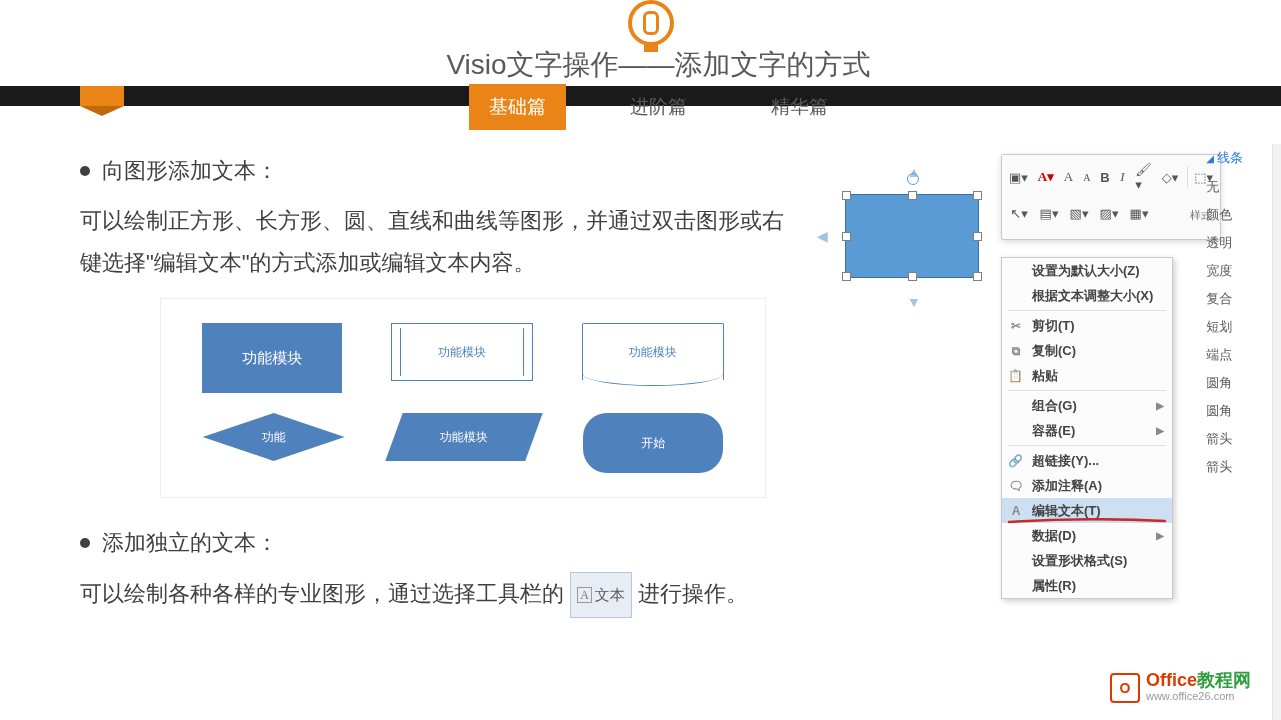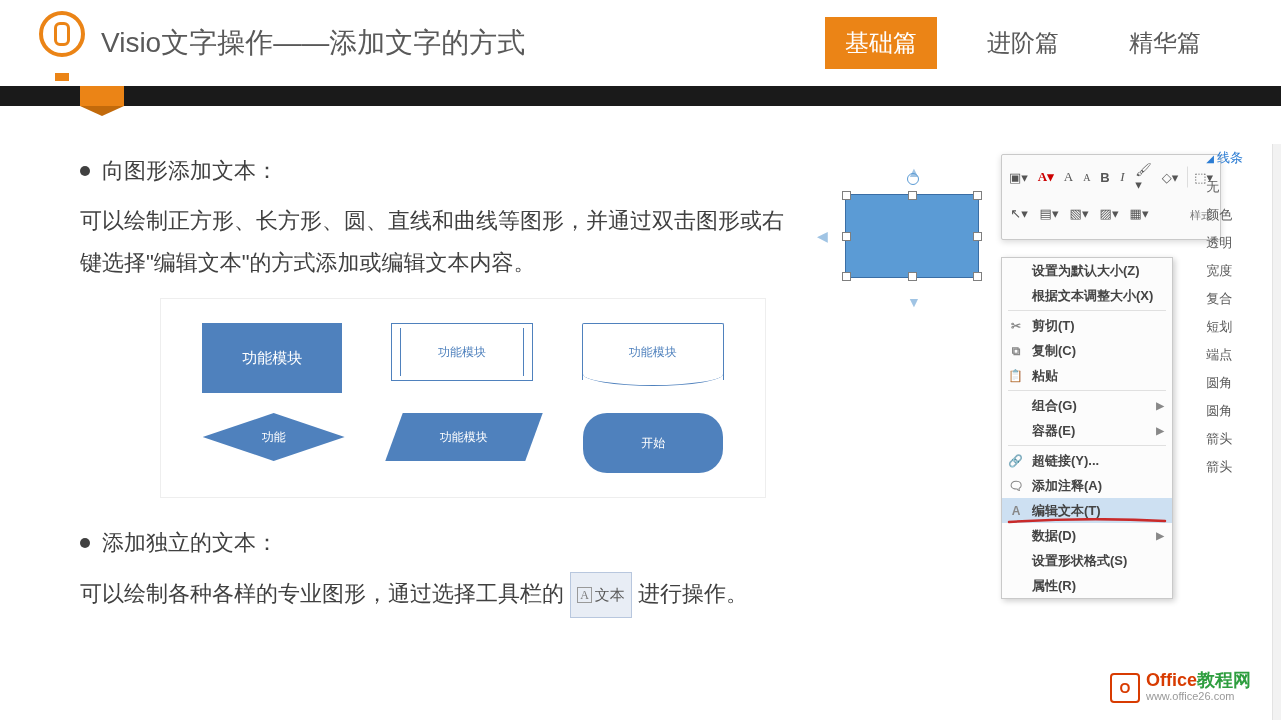--- a/index.html
+++ b/index.html
@@ -1,22 +1,22 @@
 <!DOCTYPE html>
 <html><head>
 <meta charset="utf-8">
 <style>
   body { margin:0; padding:0; font-family:"Microsoft YaHei", sans-serif; background:#fff; width:1281px; height:720px; overflow:hidden; position:relative;}
-  .header { height:86px; display:flex; align-items:center; padding-left:39px; padding-right:60px; position:relative;}
+  .header { height:86px; display:flex; align-items:center; padding-left:96px; padding-right:60px; position:relative;flex-direction:column;}
   .logo { width:46px; height:64px; margin-right:16px; position:relative;}
   .logo .bulb { width:46px; height:46px; border:4px solid #eb8416; border-radius:50%; box-sizing:border-box; position:relative;}
   .logo .bulb::before { content:""; position:absolute; left:50%; top:50%; transform:translate(-50%,-50%); width:10px; height:18px; border:3px solid #eb8416; border-radius:6px 6px 6px 6px;}
   .logo .base { position:absolute; bottom:-6px; left:50%; transform:translateX(-50%); width:14px; height:8px; background:#eb8416;}
   .title { font-size:28px; color:#595959; font-weight:400; flex:1;}
-  .tabs { display:flex; gap:30px; font-size:24px;}
+  .tabs { display:flex; gap:44px; font-size:19px;}
   .tab { padding:10px 20px; color:#595959; cursor:pointer;}
   .tab.active { background:#eb8416; color:#fff;}
   .blackbar { height:20px; background:#1a1a1a; margin-left:0;}
   .orange-accent { position:absolute; left:80px; top:86px; width:44px; height:20px; background:#eb8416; z-index:2;}
   .orange-accent::after{content:"";position:absolute;left:0;bottom:-10px;border-top:10px solid #c26a0b;border-left:22px solid transparent;border-right:22px solid transparent;width:0;height:0;}
   .content { padding:50px 0 0 80px; width:720px;}
   .bullet-line { font-size:22px; color:#404040; margin-bottom:14px; display:flex; align-items:center;}
   .bullet-line .dot { width:10px; height:10px; background:#404040; border-radius:50%; margin-right:12px; flex-shrink:0;}
   .body-text { font-size:22px; color:#404040; line-height:42px; margin-bottom:10px;}
   .diagram { background:#fff; border:1px solid #eee; margin:14px 0 30px 80px; width:560px; padding:24px 22px; display:flex; flex-wrap:wrap; justify-content:space-around; gap:20px 10px;}

